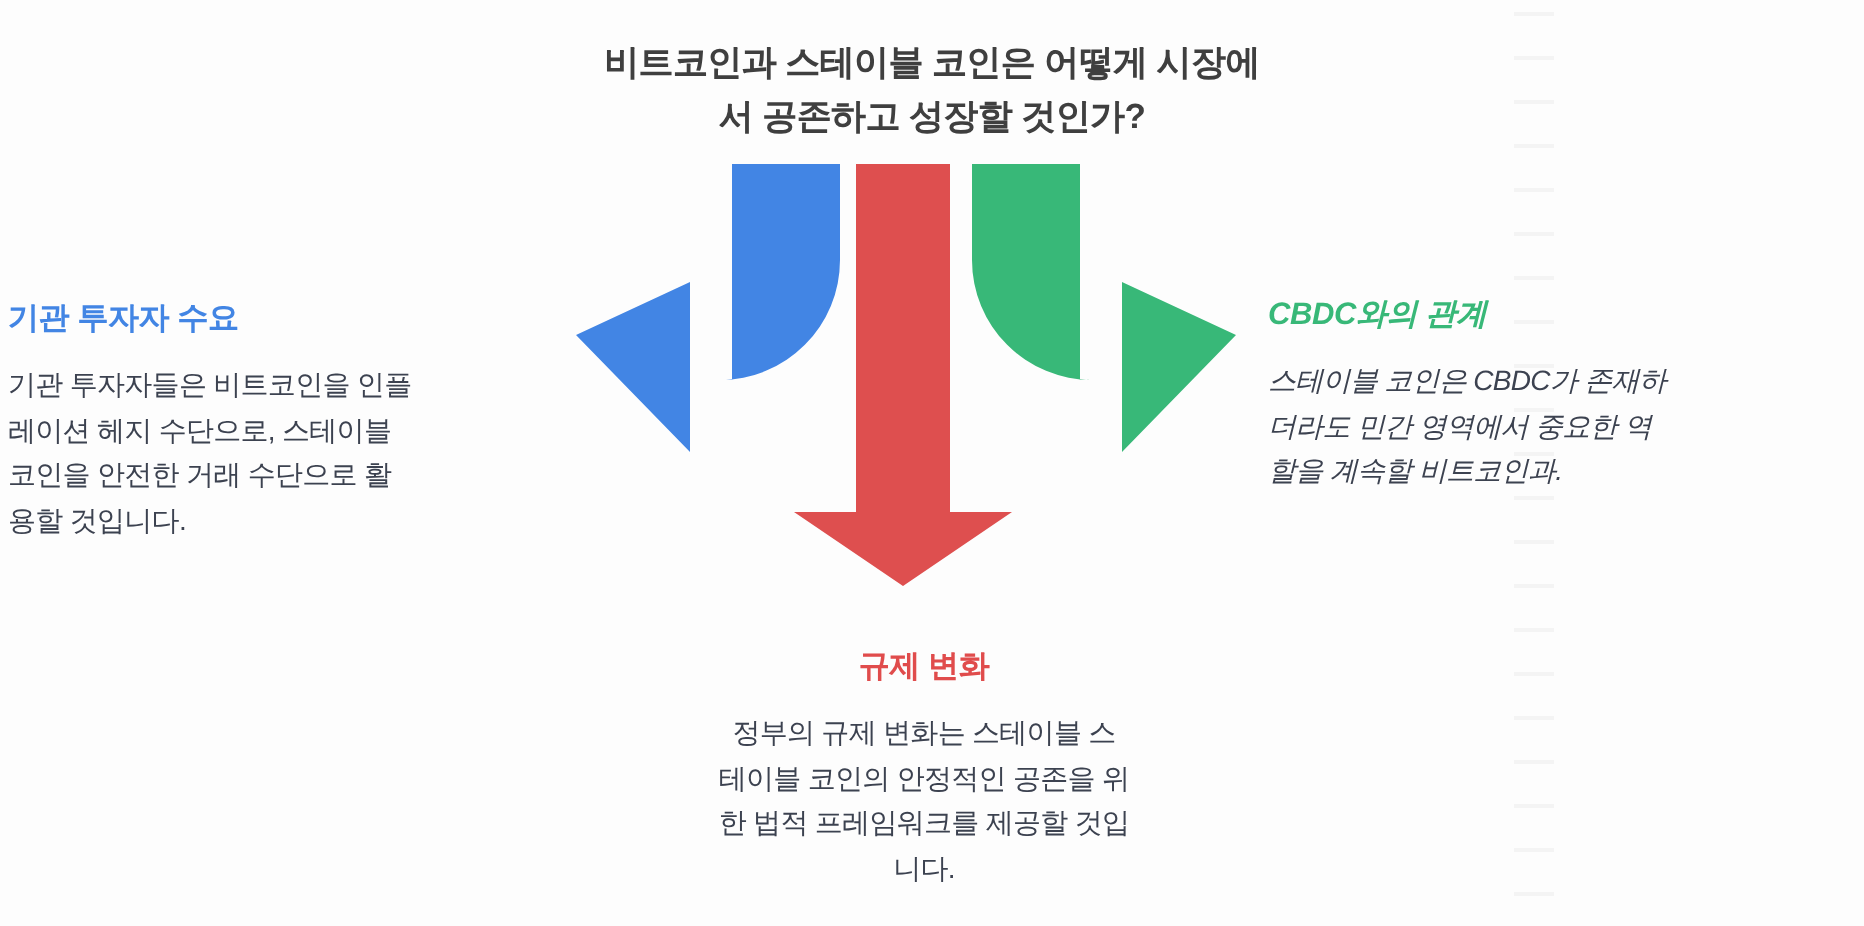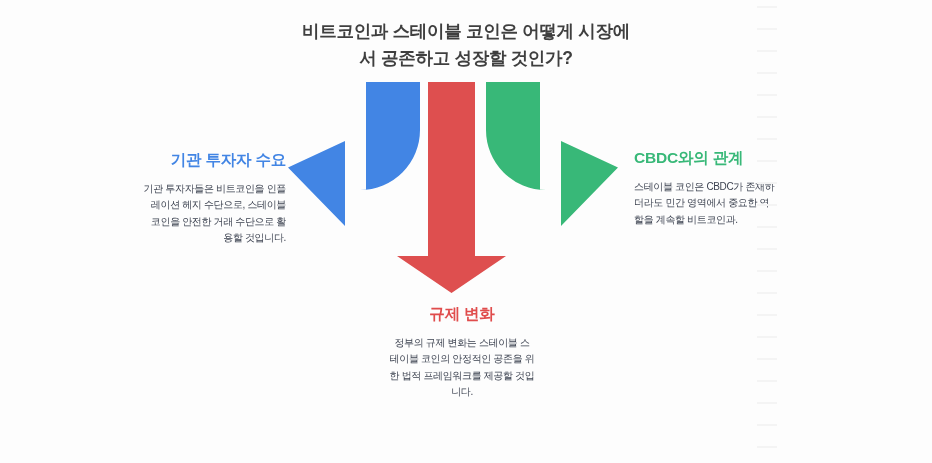--- a/index.html
+++ b/index.html
@@ -47,50 +47,51 @@
   }
 
   
   .branch-heading {
     font-size: 15.5px;
     font-weight: bold;
     letter-spacing: -0.2px;
     line-height: 1.3;
   }
   .branch-body {
-    font-size: 10px;
+    font-size: 14px;
     color: #3c4250;
     line-height: 1.62;
     letter-spacing: -0.35px;
     margin-top: 11px;
     white-space: pre-line;
   }
 
   .branch-left {
     position: absolute;
     left: 4px;
     top: 150px;
     width: 282px;
-    text-align: right;
+    text-align: left;
   }
   .branch-left .branch-heading { color: #4285e4; }
 
   .branch-right {
     position: absolute;
     left: 634px;
     top: 148px;
     width: 268px;
     text-align: left;
+    font-style: italic;
   }
   .branch-right .branch-heading { color: #38b878; }
 
   .branch-bottom {
     position: absolute;
     left: 286px;
-    top: 304px;
+    top: 324px;
     width: 352px;
     text-align: center;
   }
   .branch-bottom .branch-heading { color: #e04c4c; }
 
   
   .edge-rules {
     position: absolute;
     right: 0;
     top: 0;

